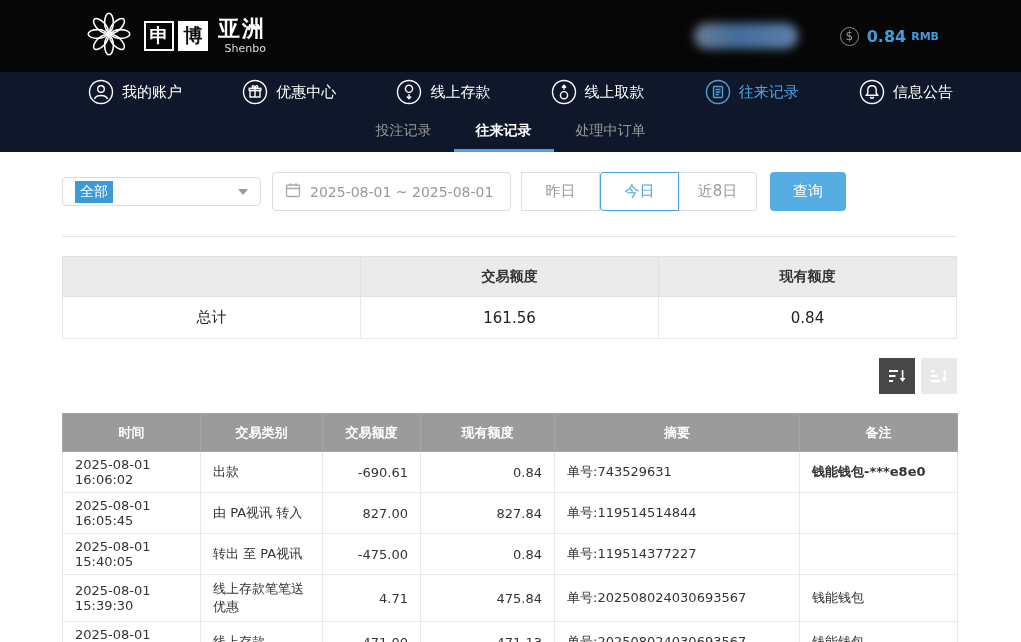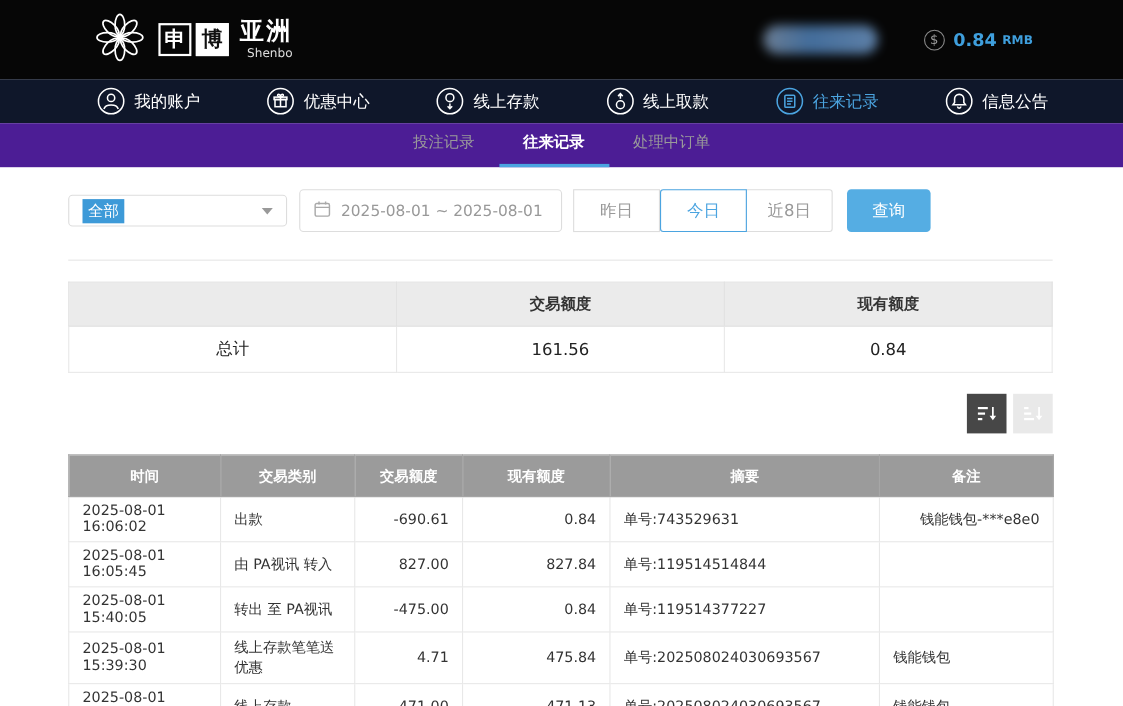--- a/index.html
+++ b/index.html
@@ -24,21 +24,21 @@
   .balance-amount { color:#3f9fdd; font-size:16px; font-weight:bold; }
   .balance-cur { color:#3f9fdd; font-size:11px; font-weight:bold; margin-left:-3px; }
 
   
   .main-nav { height:40px; background:#0f172a; display:flex; align-items:center; justify-content:space-between; padding:0 68px 0 88px; }
   .nav-item { display:flex; align-items:center; gap:8px; color:#fff; font-size:15px; cursor:pointer; }
   .nav-item svg { display:block; }
   .nav-item.active { color:#4ba4e0; }
 
   
-  .sub-nav { height:40px; background:#4c1d95; display:flex; justify-content:center; }
+  .sub-nav { height:40px; background:#0f172a; display:flex; justify-content:center; }
   .sub-tab { padding:0 22px; line-height:37px; font-size:14px; color:#9a9a9a; cursor:pointer; border-bottom:3px solid transparent; }
   .sub-tab.active { color:#fff; font-weight:bold; border-bottom-color:#4ba4e0; }
 
   
   .content { padding:0 64px 0 62px; }
 
   .filter-row { margin-top:20px; display:flex; align-items:center; }
   .select-box { width:199px; height:29px; border:1px solid #ddd; border-radius:4px; display:flex; align-items:center;
     justify-content:space-between; padding:0 12px; cursor:pointer; background:#fff; }
   .select-chip { background:#3d9ad8; color:#fff; font-size:14px; padding:2px 5px; }
@@ -263,21 +263,21 @@
           <th>备注</th>
         </tr>
     </thead>
     <tbody id="records-body">
         <tr>
           <td style="text-align: left;">2025-08-01 16:06:02</td>
           <td style="text-align: left;">出款</td>
           <td style="text-align: right;">-690.61</td>
           <td style="text-align: right;">0.84</td>
           <td style="text-align: left;">单号:743529631</td>
-          <td style="text-align: right;">钱能钱包-***e8e0</td>
+          <td style="text-align: left; font-weight: bold;">钱能钱包-***e8e0</td>
         </tr>
         <tr>
           <td style="text-align: left;">2025-08-01 16:05:45</td>
           <td style="text-align: left;">由 PA视讯 转入</td>
           <td style="text-align: right;">827.00</td>
           <td style="text-align: right;">827.84</td>
           <td style="text-align: left;">单号:119514514844</td>
           <td style="text-align: left;"></td>
         </tr>
         <tr>

